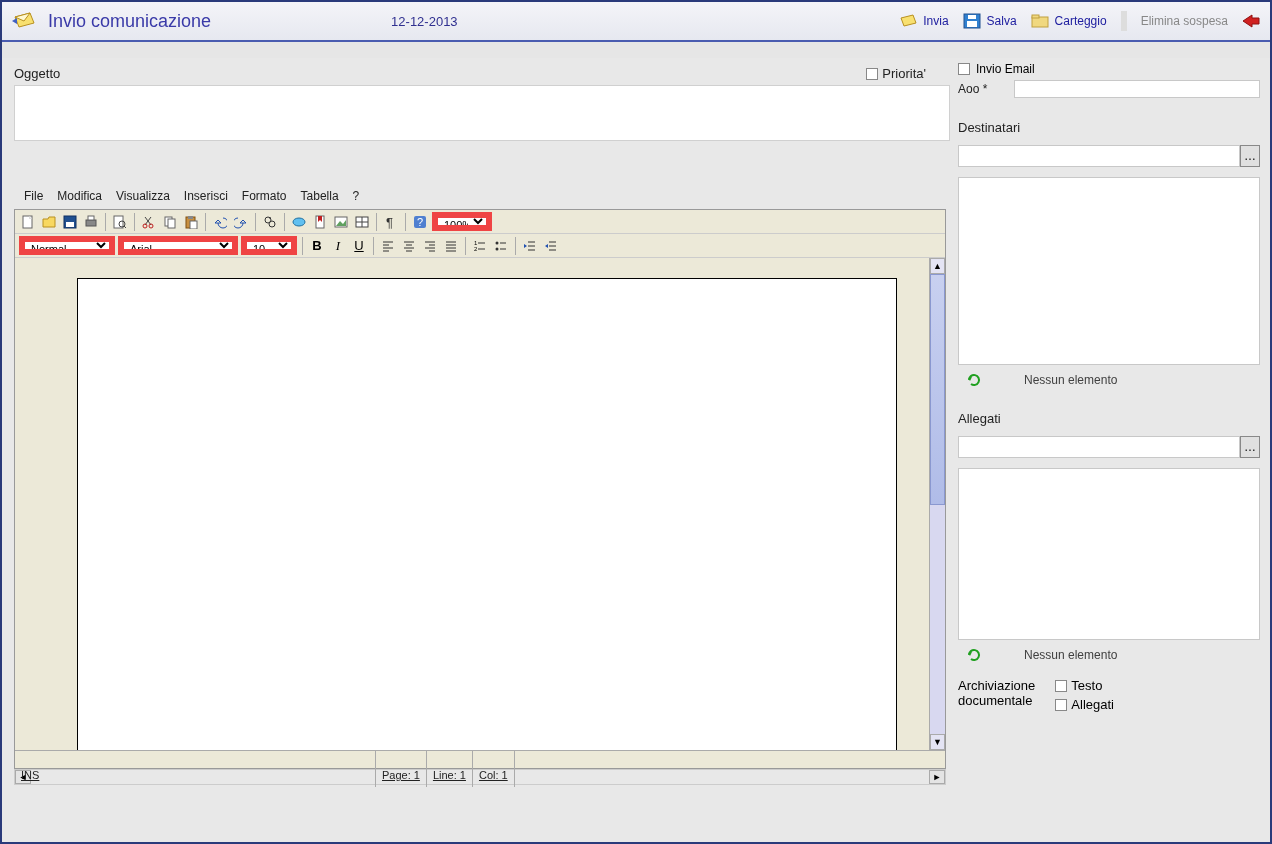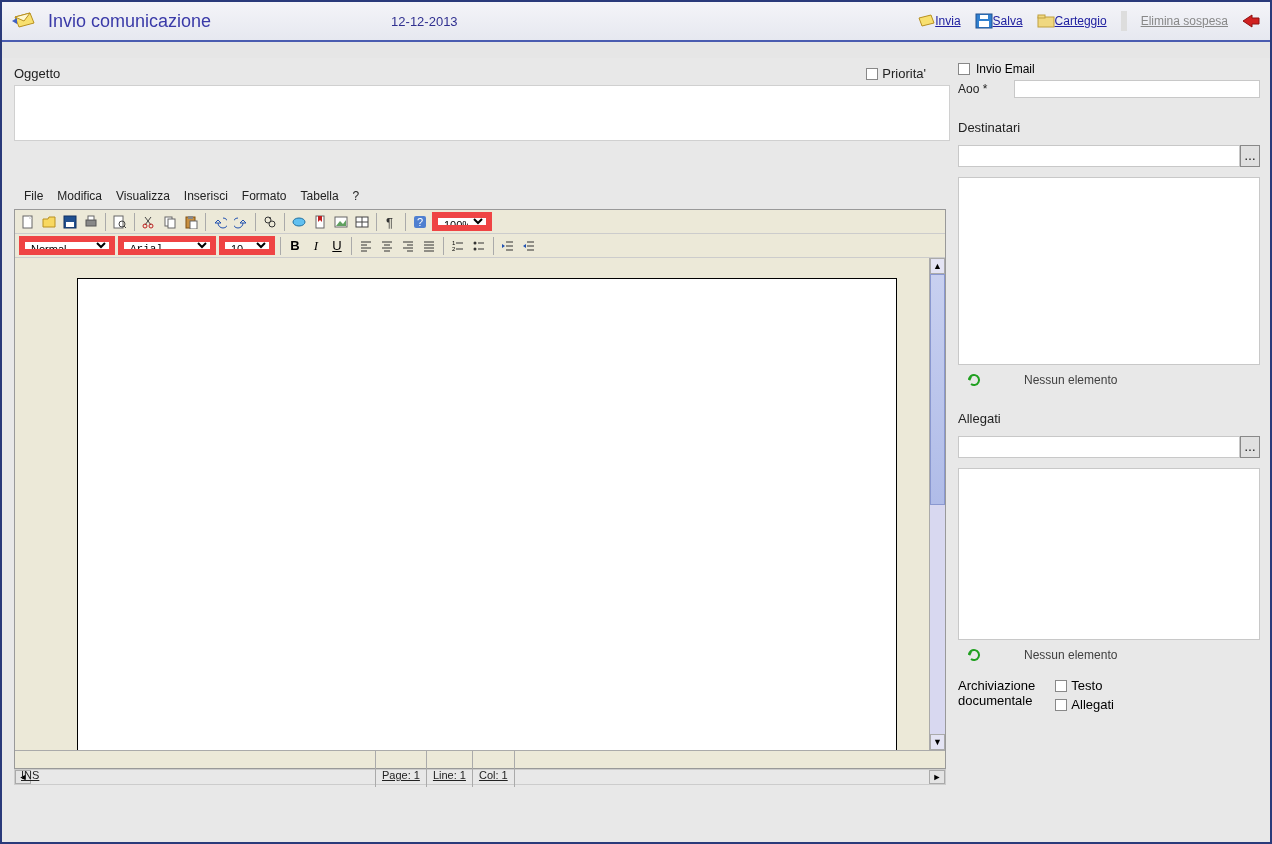--- a/index.html
+++ b/index.html
@@ -19,21 +19,21 @@
   border-bottom: 2px solid #4a5cb0;
   padding: 2px 10px;
   height: 40px;
 }
 .titlebar-left { display: flex; align-items: center; gap: 10px; }
 .title-icon { width: 26px; height: 20px; position: relative; }
 .title-icon svg { width: 26px; height: 20px; }
 .title-text { color: #3a3aa8; font-size: 18px; font-weight: 400; }
 .title-date { margin-left: 180px; color: #303090; font-size: 13px; }
 .titlebar-actions { margin-left: auto; display: flex; align-items: center; gap: 14px; }
-.action-link { color: #2020a0; text-decoration: underline; cursor: pointer; font-size: 12px; display: flex; align-items: center; }
+.action-link { color: #2020a0; cursor: pointer; font-size: 12px; display: flex; align-items: center; gap: 6px; }
 .action-link.disabled { color: #888; }
 .action-icon { width: 18px; height: 16px; display: inline-block; }
 .action-sep { width: 6px; height: 20px; background: #ddd; }
 .red-arrow { width: 18px; height: 14px; }
 .subbar { background: #e6e6e6; height: 16px; }
 .main {
   display: flex;
   height: calc(100% - 40px - 16px);
 }
 .left-pane { flex: 1; display: flex; flex-direction: column; padding: 4px 0 0 12px; }
@@ -51,21 +51,21 @@
   border: 1px solid #999; background: #ece9d8; display: flex; flex-direction: column;
   height: 560px; position: relative; margin-right: 4px;
 }
 .toolbar { display: flex; align-items: center; padding: 2px 4px; gap: 3px; border-bottom: 1px solid #ccc; background: #ece9d8; height: 24px; }
 .toolbar .tbtn { width: 18px; height: 18px; display: flex; align-items: center; justify-content: center; cursor: pointer; border: 1px solid transparent; }
 .toolbar .sep { width: 1px; height: 18px; background: #aaa; margin: 0 2px; }
 .toolbar select, .toolbar .combo {
   font-size: 11px; height: 19px; border: 6px solid #ef4444; background: #fff; padding: 0 2px;
 }
 .combo-normal { width: 96px; }
-.combo-font { width: 98px; font-family: Liberation Mono, monospace; }
+.combo-font { width: 120px; }
 .combo-size { width: 56px; }
 .editor-body {
   flex: 1; display: flex; background: #ece9d8; position: relative; overflow: hidden;
 }
 .editor-scroll-outer { flex:1; position: relative; }
 .editor-page-area {
   background: #ece9d8; position: absolute; inset: 0; display: flex; justify-content: center;
   padding: 20px 0 0 0;
 }
 .editor-page {

